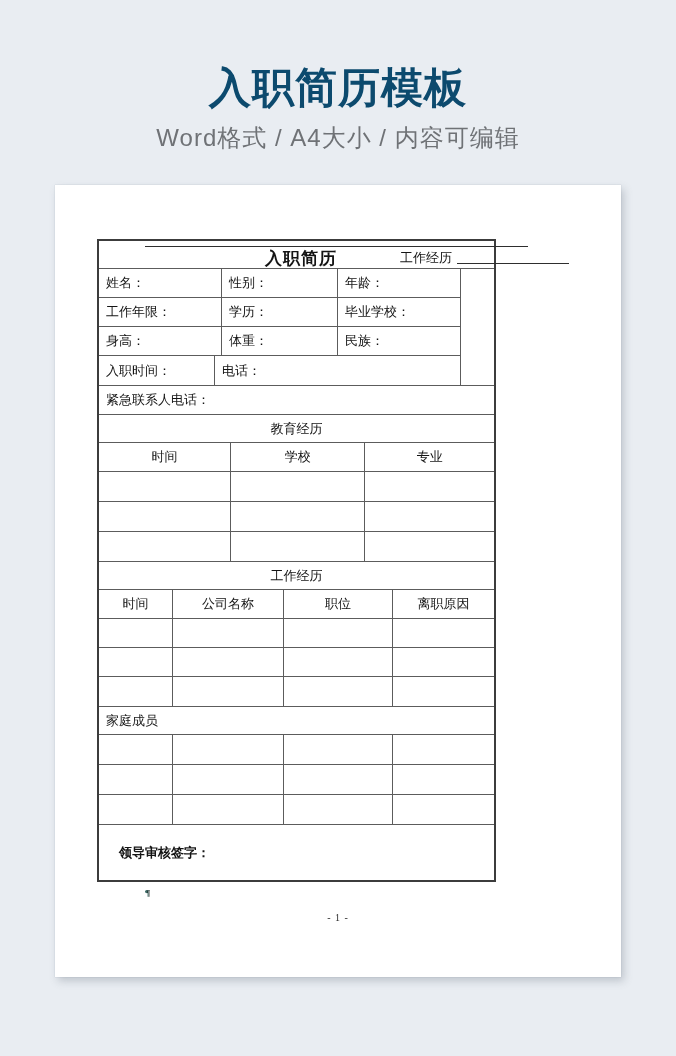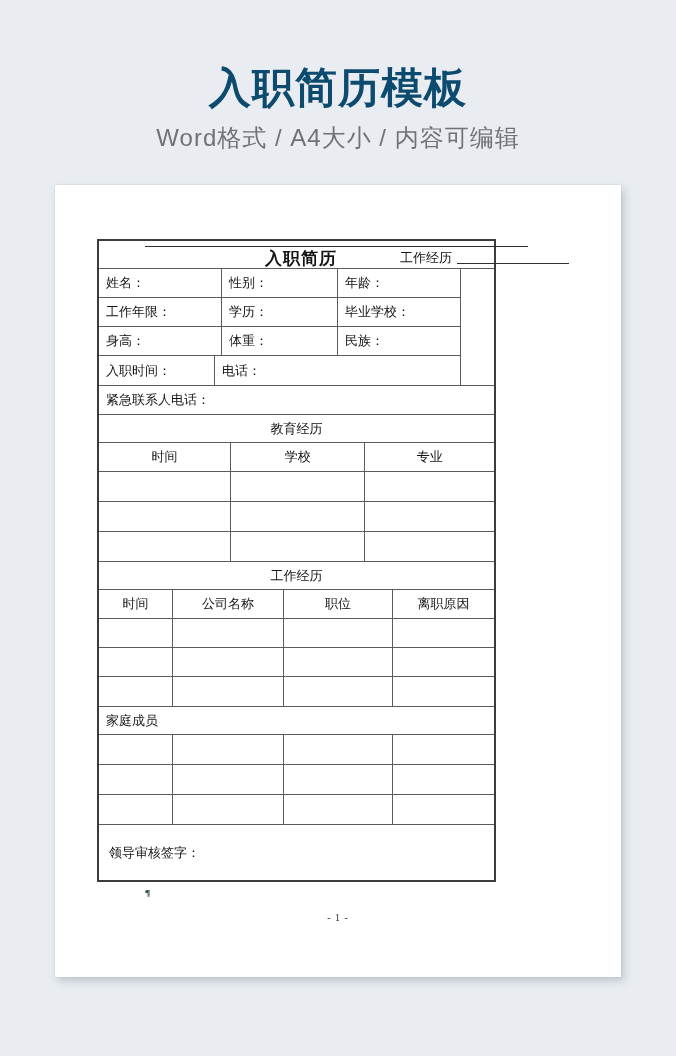--- a/index.html
+++ b/index.html
@@ -45,21 +45,21 @@
   .title-overline{position:absolute;top:5px;left:46px;width:383px;border-top:1px solid #2e2e2e;}
   .form-title{position:absolute;left:166px;top:6px;font-size:17px;font-weight:bold;letter-spacing:1px;}
   .emp-id{position:absolute;left:301px;top:8px;font-size:13px;}
   .emp-id-line{position:absolute;left:358px;top:22px;width:112px;border-bottom:1px solid #2e2e2e;}
   
   .info-section{display:flex;height:117px;border-bottom:1px solid #5c5c5c;box-sizing:border-box;}
   .info-left{width:361px;display:flex;flex-direction:column;border-right:1px solid #5c5c5c;box-sizing:content-box;}
   .info-row{display:flex;height:29px;border-bottom:1px solid #5c5c5c;box-sizing:border-box;}
   .info-row:last-child{border-bottom:none;}
   .photo-cell{flex:1;}
-  .sig-row{display:flex;align-items:center;flex:1 1 auto;font-size:13px;padding-left:10px;}
+  .sig-row{display:flex;align-items:center;flex:1 1 auto;font-size:13px;padding-left:20px;font-weight:bold;}
   
   .anchor-mark{position:absolute;left:90px;top:703px;font-size:9px;color:#3d6b66;text-shadow:1px 0 0 #222;}
   .page-number{position:absolute;left:0;top:727px;width:566px;text-align:center;font-size:10px;color:#2b2b2b;letter-spacing:1px;}
 </style>
 </head>
 <body>
 
 <div class="banner-title">入职简历模板</div>
 <div class="banner-subtitle">Word格式 / A4大小 / 内容可编辑</div>
 

